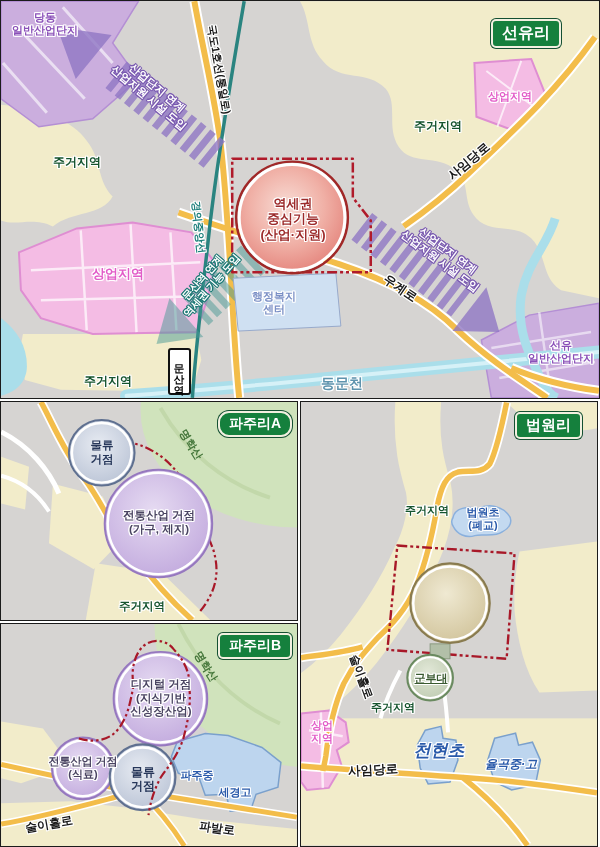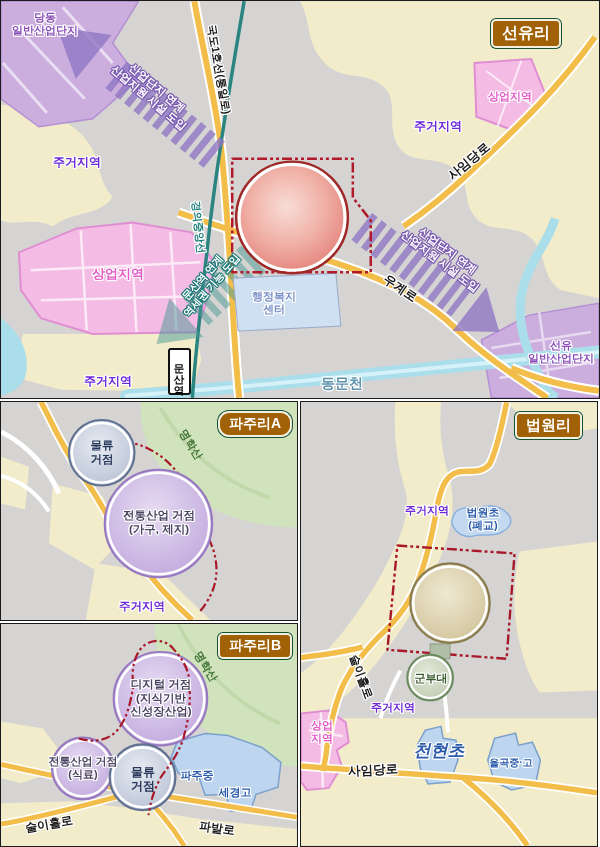--- a/index.html
+++ b/index.html
@@ -7,24 +7,24 @@
          font-family:"Liberation Sans","DejaVu Sans",sans-serif;}
   .panel{position:absolute;overflow:hidden;border:1px solid #1b1b1b;background:#d6d4d2;}
   .panel svg{position:absolute;left:0;top:0;}
   .lbl{position:absolute;font-weight:bold;text-align:center;line-height:1.18;white-space:nowrap;}
   .halo{text-shadow:1px 0 0 #fff,-1px 0 0 #fff,0 1px 0 #fff,0 -1px 0 #fff,
         1px 1px 0 #fff,-1px -1px 0 #fff,1px -1px 0 #fff,-1px 1px 0 #fff;}
   .halo-purple{color:#fff;text-shadow:1px 0 0 #7a5ab0,-1px 0 0 #7a5ab0,0 1px 0 #7a5ab0,0 -1px 0 #7a5ab0,
         1px 1px 0 #7a5ab0,-1px -1px 0 #7a5ab0,1px -1px 0 #7a5ab0,-1px 1px 0 #7a5ab0;}
   .halo-teal{color:#fff;text-shadow:1px 0 0 #1e7a76,-1px 0 0 #1e7a76,0 1px 0 #1e7a76,0 -1px 0 #1e7a76,
         1px 1px 0 #1e7a76,-1px -1px 0 #1e7a76,1px -1px 0 #1e7a76,-1px 1px 0 #1e7a76;}
-  .ptitle{position:absolute;background:#a16207;color:#fff;font-weight:bold;
+  .ptitle{position:absolute;background:#15803d;color:#fff;font-weight:bold;
           padding:2px 9px;border-radius:5px;border:2px solid #f2f0e0;
           box-shadow:0 0 0 1px #145032;white-space:nowrap;}
-  .c-jugeo{color:#6d28d9}.c-pink{color:#e25cc8}.c-purple{color:#8a50b8}
+  .c-jugeo{color:#14532d}.c-pink{color:#e25cc8}.c-purple{color:#8a50b8}
   .c-blue{color:#2a5aaa}.c-road{color:#1a1a1a}.c-navy{color:#27375a}
   .c-hub{color:#4a4462}.c-green{color:#44763a}.c-red{color:#9c2b2b}
   .c-tan{color:#68603e}.c-mil{color:#3a5a30}.c-tealtxt{color:#1e807c}
   .c-water{color:#5e93ad}.c-welfare{color:#7a8fc5}
   .station{position:absolute;background:#fff;border:2px solid #111;border-radius:3px;
            display:flex;align-items:center;justify-content:center;
            writing-mode:vertical-rl;font-weight:bold;}
 </style>
 </head>
 <body>
@@ -118,20 +118,25 @@
     <div class="lbl c-jugeo halo" style="left:405px;top:118px;width:64px;font-size:12px;">주거지역</div>
     <div class="lbl c-pink halo" style="left:474px;top:89px;width:70px;font-size:11px;">상업지역</div>
     <div class="lbl c-purple halo" style="left:510px;top:338px;width:100px;font-size:11px;">
       <div>선유</div>
       <div>일반산업단지</div>
     </div>
     <div class="lbl c-welfare halo" style="left:238px;top:289px;width:70px;font-size:11px;">
       <div>행정복지</div>
       <div>센터</div>
     </div>
+    <div class="lbl c-red halo" style="left:242px;top:195px;width:100px;font-size:13px;">
+      <div>역세권</div>
+      <div>중심기능</div>
+      <div>(산업·지원)</div>
+    </div>
     <div class="lbl c-road halo" style="left:158px;top:62px;width:120px;font-size:11px;transform:rotate(80deg);">국도1호선(통일로)</div>
     <div class="lbl c-tealtxt halo" style="left:158px;top:220px;width:80px;font-size:10.5px;transform:rotate(84deg);">경의중앙선</div>
     <div class="lbl c-road halo" style="left:428px;top:153px;width:80px;font-size:12.5px;transform:rotate(-40deg);">사임당로</div>
     <div class="lbl c-road halo" style="left:369px;top:280px;width:60px;font-size:12.5px;transform:rotate(34deg);">우계로</div>
     <div class="lbl c-water halo" style="left:311px;top:374px;width:60px;font-size:14px;">동문천</div>
     <div class="lbl halo-purple" style="left:77px;top:79px;width:150px;font-size:11px;transform:rotate(40deg);">
       <div>산업단지 연계</div>
       <div>산업지원 시설 도입</div>
     </div>
     <div class="lbl halo-purple" style="left:368px;top:242px;width:150px;font-size:11px;transform:rotate(37deg);">
@@ -313,26 +318,26 @@
       <g>
         <circle cx="130" cy="277" r="23" fill="url(#gMil)" stroke="#6a8a60" stroke-width="2"></circle>
         <circle cx="130" cy="277" r="20.5" fill="none" stroke="#fff" stroke-width="2"></circle>
       </g>
     </svg>
     <div class="lbl c-jugeo halo" style="left:90px;top:102px;width:72px;font-size:11px;">주거지역</div>
     <div class="lbl c-blue halo" style="left:152px;top:104px;width:60px;font-size:11px;">
       <div>법원초</div>
       <div>(폐교)</div>
     </div>
-    <div class="lbl c-mil halo" style="left:100px;top:270px;width:60px;font-size:11px;">군부대</div>
+    <div class="lbl c-mil halo" style="left:100px;top:270px;width:60px;font-size:11px;text-decoration:underline;">군부대</div>
     <div class="lbl c-jugeo halo" style="left:56px;top:299px;width:72px;font-size:11px;">주거지역</div>
     <div class="lbl c-pink halo" style="left:2px;top:317px;width:38px;font-size:11px;">
       <div>상업</div>
       <div>지역</div>
     </div>
     <div class="lbl c-blue halo" style="left:108px;top:339px;width:60px;font-size:17px;font-style:italic;">천현초</div>
-    <div class="lbl c-blue halo" style="left:175px;top:355px;width:70px;font-size:10px;">율곡중·고</div>
+    <div class="lbl c-blue halo" style="left:175px;top:355px;width:70px;font-size:12px;font-style:italic;">율곡중·고</div>
     <div class="lbl c-road halo" style="left:32px;top:361px;width:80px;font-size:12.5px;transform:rotate(-3deg);">사임당로</div>
     <div class="lbl c-road halo" style="left:25px;top:268px;width:70px;font-size:11.5px;transform:rotate(70deg);">술이홀로</div>
     <div class="ptitle" style="left:214px;top:10px;font-size:15px;">법원리</div>
   </div>
 
 </div>
 
 </body></html>

